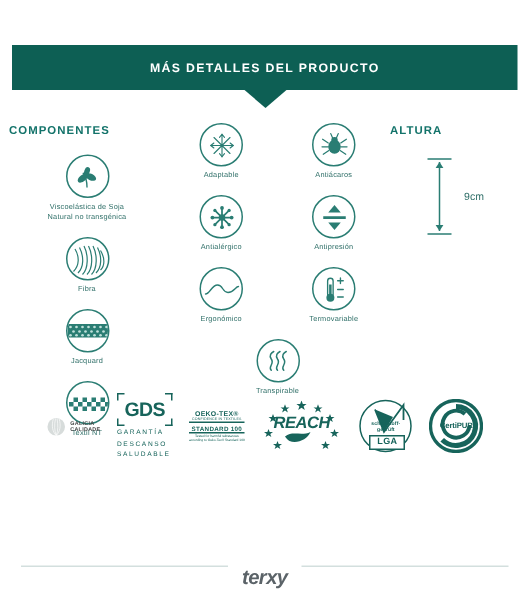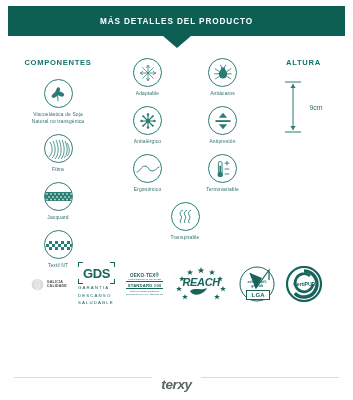--- a/index.html
+++ b/index.html
@@ -13,20 +13,21 @@
     font-family: "Liberation Sans", sans-serif;
     color: #1d6a60;
     overflow: hidden;
     position: relative;
   }
 
   
   .banner-wrap {
     position: relative;
     padding: 6px 8px 0 8px;
+    margin-top: 24px;
   }
   .banner {
     background: #0d5f54;
     height: 30px;
     display: flex;
     align-items: center;
     justify-content: center;
   }
   .banner-title {
     color: #ffffff;
@@ -52,21 +53,21 @@
   }
   .col-componentes { width: 104px; }
   .col-caracteristicas { width: 150px; }
   .col-altura { flex: 1; }
 
   .col-heading {
     font-size: 7.6px;
     font-weight: bold;
     letter-spacing: 0.7px;
     color: #13736a;
-    text-align: center;
+    text-align: left;
     margin-bottom: 12px;
   }
 
   
   .item {
     display: flex;
     flex-direction: column;
     align-items: center;
     margin-bottom: 9px;
   }

